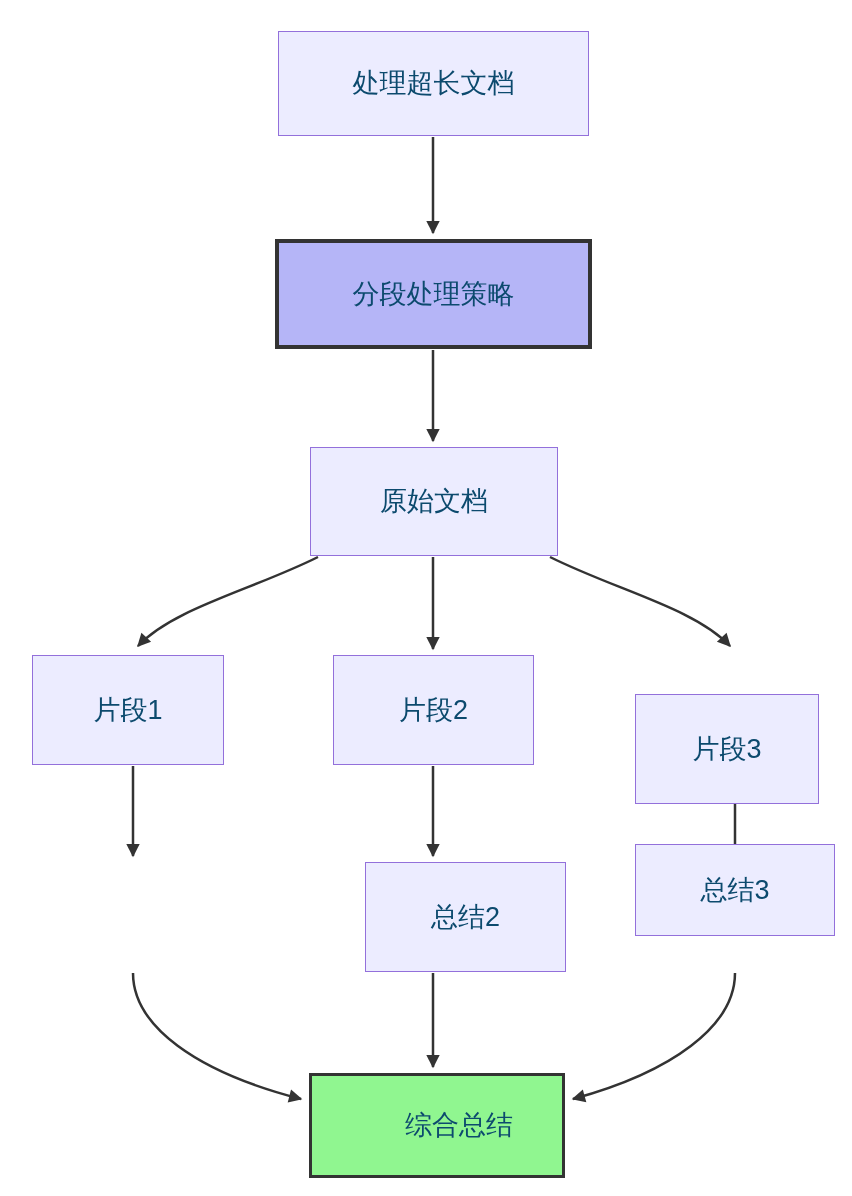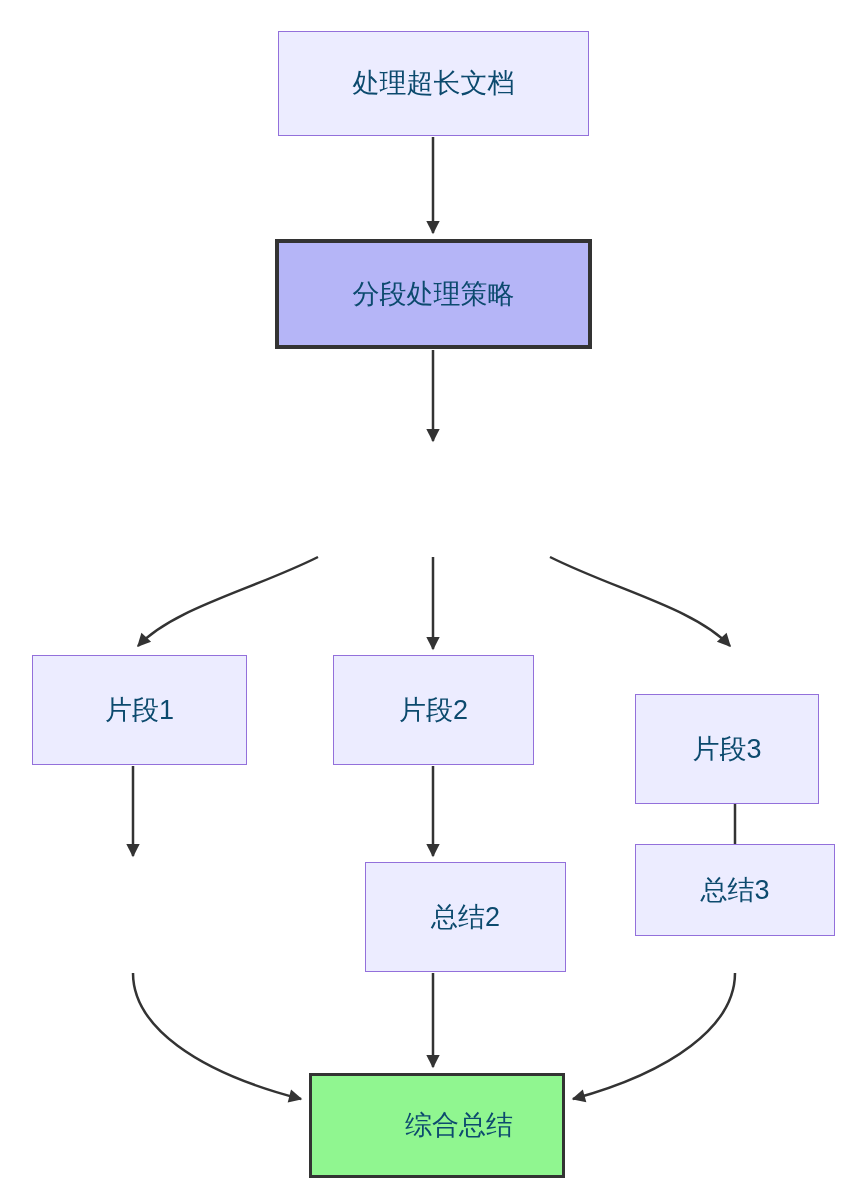--- a/index.html
+++ b/index.html
@@ -46,21 +46,21 @@
   }
   .node.success {
     background: #90f690;
     border: 3px solid #333333;
     padding-left: 44px;
   }
   
   .n-process  { left: 278px; top: 31px;   width: 311px; height: 105px; }
   .n-strategy { left: 275px; top: 239px;  width: 317px; height: 110px; }
   .n-original { left: 310px; top: 447px;  width: 248px; height: 109px; }
-  .n-frag1    { left: 32px;  top: 655px;  width: 215px; height: 110px; }
+  .n-frag1    { left: 32px;  top: 655px;  width: 192px; height: 110px; }
   .n-frag2    { left: 333px; top: 655px;  width: 201px; height: 110px; }
   .n-frag3    { left: 635px; top: 655px;  width: 184px; height: 110px; margin-top: 39px; }
   .n-sum1     { left: 32px;  top: 862px;  width: 201px; height: 110px; }
   .n-sum2     { left: 333px; top: 862px;  width: 201px; height: 110px; margin-left: 32px; }
   .n-sum3     { left: 635px; top: 844px;  width: 200px; height: 92px; }
   .n-final    { left: 309px; top: 1073px; width: 256px; height: 105px; }
 </style>
 </head>
 <body>
 
@@ -95,20 +95,23 @@
   </svg>
 
   <div class="node n-process">
     <span>处理超长文档</span>
   </div>
 
   <div class="node highlight n-strategy">
     <span>分段处理策略</span>
   </div>
 
+  <div class="node n-original">
+    <span>原始文档</span>
+  </div>
 
   <div class="node n-frag1">
     <span>片段1</span>
   </div>
 
   <div class="node n-frag2">
     <span>片段2</span>
   </div>
 
   <div class="node n-frag3">

